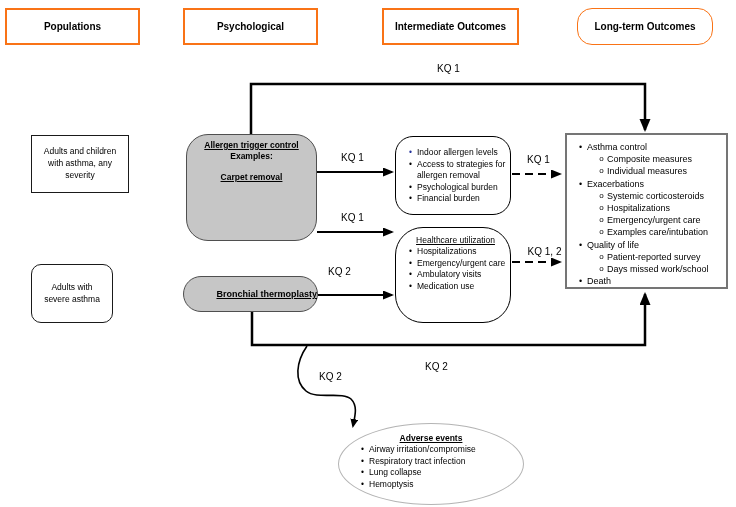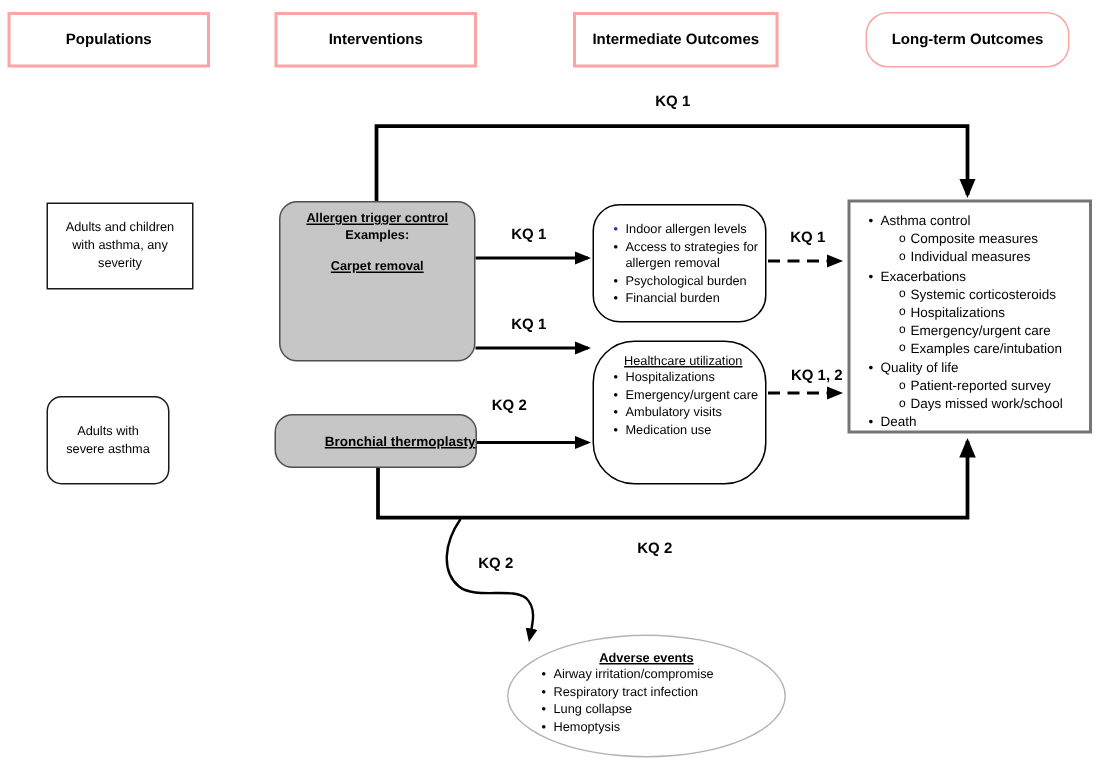--- a/index.html
+++ b/index.html
@@ -6,31 +6,31 @@
   html,body { background:#fff; }
   .canvas {
     position: relative; width: 736px; height: 507px; background: #ffffff;
     font-family: "Liberation Sans", sans-serif; color: #000; overflow: hidden;
   }
   .wires { position:absolute; left:0; top:0; width:736px; height:507px; z-index:1; }
   .node { position:absolute; z-index:2; }
 
   .hdr {
     display:flex; align-items:center; justify-content:center; text-align:center;
-    background:#fff; border:2px solid #fca5a5; font-weight:bold; font-size:10px;
+    background:#fff; border:2px solid #f97316; font-weight:bold; font-size:10px;
   }
   .hdr.thin { border-width:1.5px;border-radius:15px; }
 
   .popbox {
     background:#fff; border:1.5px solid #1a1a1a; display:flex; align-items:center;
     justify-content:center; text-align:center; font-size:8.5px; line-height:1.4;
     padding:2px 8px;
   }
 
-  .gray { background:#c6c6c6; border:1.5px solid #4f4f4f; border-radius:12px; }
+  .gray { background:#c6c6c6; border:1.5px solid #4f4f4f; border-radius:22px; }
   .allergen { left:186px; top:134px; width:131px; height:107px;
     text-align:center; font-size:8.5px; line-height:11.4px; padding-top:5px; }
   .allergen .footer { margin-top:9px; }
   .bronchial { left:183px; top:276px; width:135px; height:36px; display:flex;
     align-items:center; justify-content:flex-end; font-size:9px; }
 
   .b { font-weight:bold; }
   .u { text-decoration:underline; }
 
   .round { background:#fff; border:1.5px solid #000; border-radius:18px; font-size:8.5px; }
@@ -47,21 +47,21 @@
   .li { display:flex; line-height:11.5px; }
   .bullet { width:13px; flex:0 0 13px; text-align:center; }
   .txt { text-align:left; }
 
   .ellipse { left:338px; top:423px; width:186px; height:82px; background:#fff;
     border:1px solid #b4b4b4; border-radius:50%; font-size:8.5px;
     text-align:center; padding-top:9px; }
   .ellipse .list { margin-left:17px; margin-top:1px; }
 
   .kq { position:absolute; z-index:3; transform:translate(-50%,-50%);
-    font-weight:bold; font-size:10px; white-space:nowrap;padding-left:13px; }
+    font-weight:normal; font-size:10px; white-space:nowrap;padding-left:13px; }
 </style>
 </head>
 <body>
 
 <div class="canvas">
 
   <svg class="wires" viewBox="0 0 736 507" xmlns="http://www.w3.org/2000/svg">
     <defs>
       <marker id="ahb" markerUnits="userSpaceOnUse" markerWidth="14" markerHeight="13" refX="11" refY="5.5" orient="auto">
         <path d="M0,0 L13,5.5 L0,11 z" fill="#000"></path>
@@ -88,21 +88,21 @@
 
     <path d="M512,262 L560,262" fill="none" stroke="#000" stroke-width="2" stroke-dasharray="8 5" marker-end="url(#ah)"></path>
 
     <path d="M307,346 C296,362 294,381 306,391 C317,400 342,391 351,399 C358,406 355,416 353,426" fill="none" stroke="#000" stroke-width="1.6" marker-end="url(#ahs)"></path>
   </svg>
 
   <div class="node hdr" style="left:5px; top:8px; width:135px; height:37px;">
     <span>Populations</span>
   </div>
   <div class="node hdr" style="left:183px; top:8px; width:135px; height:37px;">
-    <span>Interventions</span>
+    <span>Psychological</span>
   </div>
   <div class="node hdr" style="left:382px; top:8px; width:137px; height:37px;">
     <span>Intermediate Outcomes</span>
   </div>
   <div class="node hdr thin" style="left:577px; top:8px; width:136px; height:37px;">
     <span>Long-term Outcomes</span>
   </div>
 
   <div class="node popbox" style="left:31px; top:135px; width:98px; height:58px;">
     <span>Adults and children with asthma, any severity</span>

